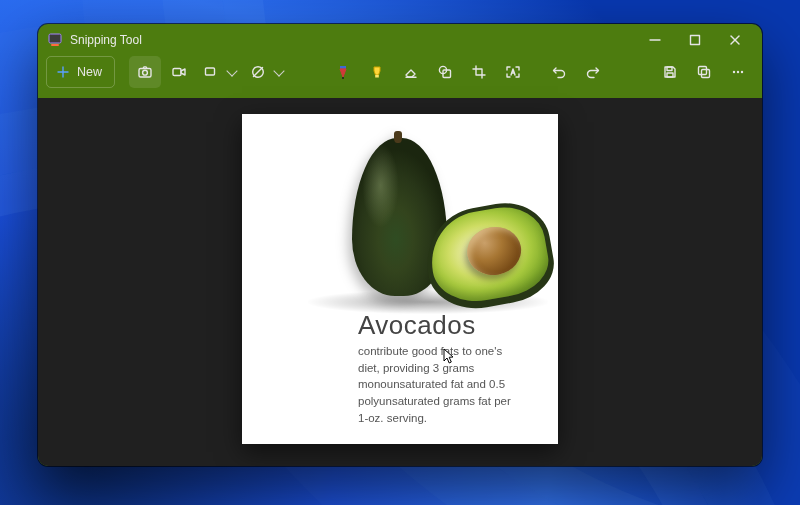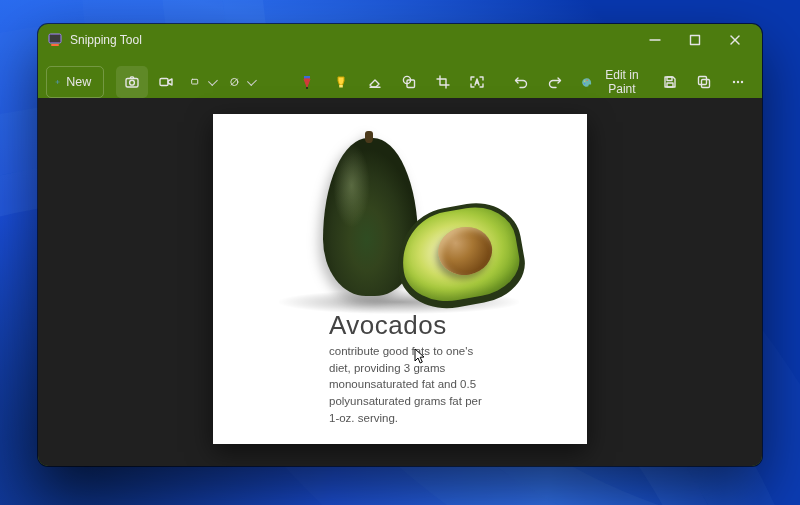--- a/index.html
+++ b/index.html
@@ -29,21 +29,21 @@
   }
 
   
   .titlebar { height:32px; display:flex; align-items:center; padding:0 8px 0 10px; color:#eaeaea; font-size:12px; }
   .titlebar .logo { width:14px; height:14px; margin-right:8px; position:relative; }
   .winctrl { margin-left:auto; display:flex; gap:2px; }
   .winctrl button { width:38px; height:28px; background:transparent; border:0; color:#cfcfcf; border-radius:4px; display:flex; align-items:center; justify-content:center; }
 
   
   .toolbar {
-    height:42px; display:flex; align-items:flex-end; padding:0 8px;
+    height:42px; display:flex; align-items:flex-start; padding:0 8px;
     gap:2px;
   }
   .btn {
     height:32px; min-width:32px;
     display:inline-flex; align-items:center; justify-content:center;
     background:transparent; border:0; color:#e5e5e5; border-radius:5px;
     padding:0 6px; font-size:12.5px; gap:6px;
   }
   .btn.selected { background:rgba(255,255,255,.10); }
   .btn.new {
@@ -60,21 +60,21 @@
   .editpaint span { font-size:12px; }
 
   svg.ic { width:16px; height:16px; stroke:#e5e5e5; stroke-width:1.4; fill:none; stroke-linecap:round; stroke-linejoin:round; }
 
   
   .stage {
     flex:1; background:#202020; display:flex; align-items:flex-start; justify-content:center;
     padding:16px 16px 20px 16px;
   }
   .snap {
-    width:374px; height:330px; background:#ffffff;
+    width:316px; height:330px; background:#ffffff;
     box-shadow:0 8px 24px rgba(0,0,0,.55);
     position:relative;
     display:flex; flex-direction:column; align-items:center;
     overflow:hidden;
   }
   .photo { position:relative; width:100%; height:190px; }
   .shadow-floor{
     position:absolute; left:66px; top:176px; width:240px; height:24px;
     background:radial-gradient(ellipse at center, rgba(0,0,0,.35) 0%, rgba(0,0,0,0) 72%);
   }
@@ -267,29 +267,20 @@
 
     <button class="btn">
       <svg class="ic" viewBox="0 0 16 16">
           <path d="M11 4 L13.5 6.5 L11 9"></path>
           <path d="M13.2 6.5 H6 A3.5 3.5 0 1 0 6 13.5 H9"></path>
         </svg>
     </button>
 
     <div class="spacer-flex"></div>
 
-    <button class="btn editpaint">
-      <svg viewBox="0 0 16 16">
-        <path d="M8 2 a6 6 0 1 0 3 11 c-1 -0.5 -0.2 -2 1 -2 h1 a1.4 1.4 0 0 0 1.2 -2 A6 6 0 0 0 8 2 Z" fill="#6bb7b0" stroke="none"></path>
-        <circle cx="5.3" cy="6" r="1" fill="#ffd54a"></circle>
-          <circle cx="8.7" cy="4.7" r="1" fill="#ff6a3d"></circle>
-          <circle cx="5" cy="9.6" r="1" fill="#4a7dff"></circle>
-      </svg>
-      <span>Edit in Paint</span>
-    </button>
 
     <button class="btn">
       <svg class="ic" viewBox="0 0 16 16">
           <path d="M3 3 H11 L13 5 V13 H3 Z"></path>
           <rect x="5" y="3" width="5" height="3.5"></rect>
           <rect x="5" y="9" width="6" height="4"></rect>
         </svg>
     </button>
 
     <button class="btn">

